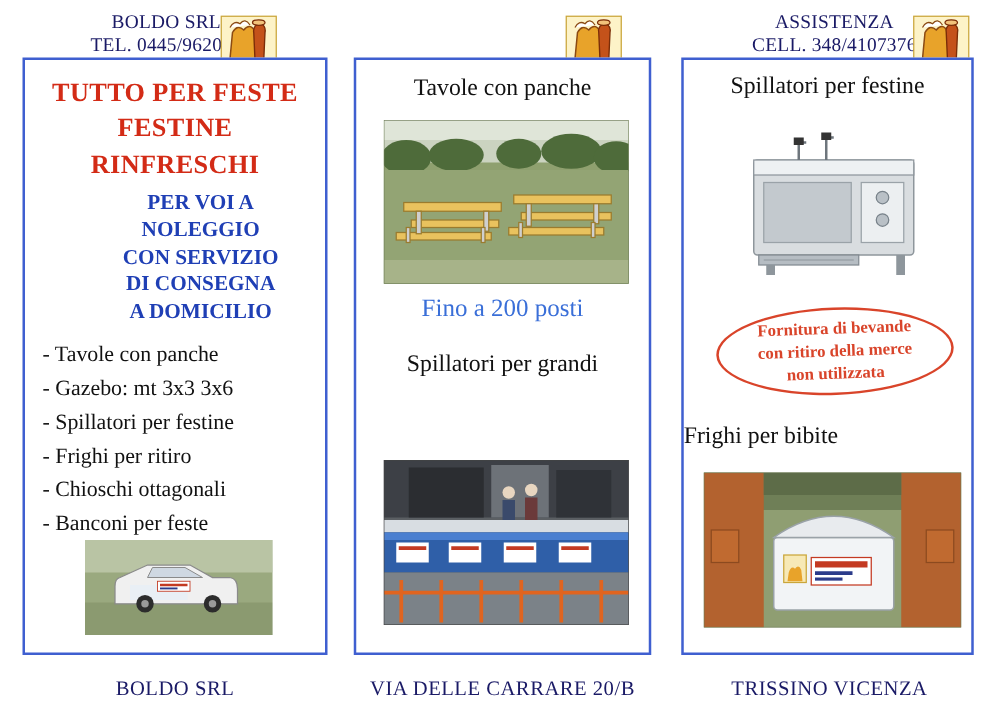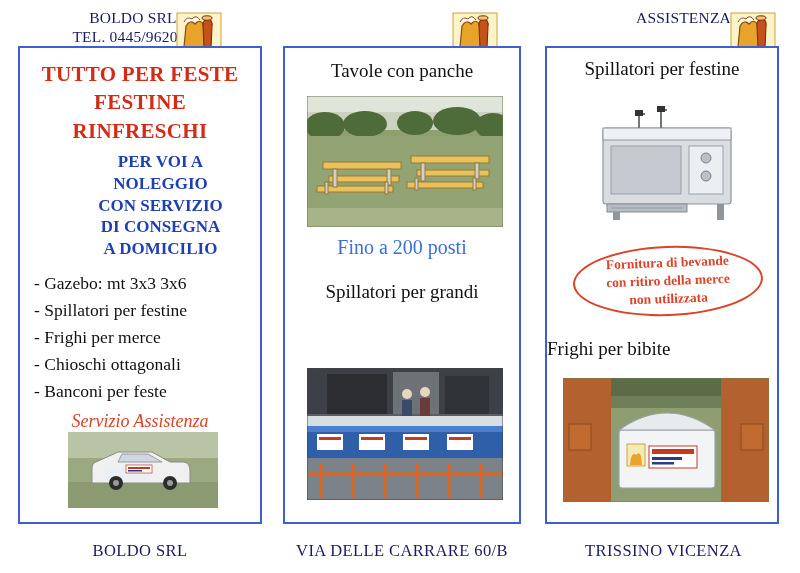--- a/index.html
+++ b/index.html
@@ -33,21 +33,21 @@
     position: absolute;
     text-align: center;
     font-family: "Liberation Serif", serif;
     font-size: 15.5px;
     color: #1a1a66;
     line-height: 1.25;
     font-weight: 400;
     letter-spacing: 0.2px;
   }
   .hdr-left  { left: 28px;  width: 210px; }
-  .hdr-right { left: 576px; width: 215px; }
+  .hdr-right { left: 560px; width: 215px; }
   .hdr .l1 { display:block; }
   .hdr .l2 { display:block; }
 
   
   .logo {
     position: absolute;
     width: 46px;
     height: 42px;
   }
   .logo svg { display:block; }
@@ -267,20 +267,21 @@
         <path d="M10 14 q4 -7 9 -2 q5 -6 9 1 l2 22 h-22 z" fill="#e8a32a" stroke="#8b4a12" stroke-width="1.2"></path>
         <path d="M8 10 q3 -6 8 -3 q4 -5 8 1" fill="#fff" stroke="#8b4a12" stroke-width="1"></path>
         <path d="M30 18 q7 2 4 9 q-2 4 -5 4" fill="none" stroke="#8b4a12" stroke-width="1.6"></path>
         <path d="M32 6 q5 3 4 8 l-1 22 h-7 l-1 -22 q-1 -5 5 -8z" fill="#c4521a" stroke="#7b2d08" stroke-width="1.1"></path>
         <ellipse cx="31" cy="6" rx="5" ry="2.2" fill="#f2c27a" stroke="#7b2d08" stroke-width="1"></ellipse>
       </svg>
     </div>
 
     <div class="hdr hdr-right">
       <span class="l1">ASSISTENZA</span>
+      <span class="l2">CELL. 348/4107376</span>
     </div>
 
     <div class="logo" style="left:730px; top:4px;">
       <svg viewBox="0 0 46 42" width="46" height="42">
         <rect x="1" y="1" width="44" height="40" fill="#fdf3c8" stroke="#caa63a" stroke-width="1"></rect>
         <path d="M10 14 q4 -7 9 -2 q5 -6 9 1 l2 22 h-22 z" fill="#e8a32a" stroke="#8b4a12" stroke-width="1.2"></path>
         <path d="M8 10 q3 -6 8 -3 q4 -5 8 1" fill="#fff" stroke="#8b4a12" stroke-width="1"></path>
         <path d="M30 18 q7 2 4 9 q-2 4 -5 4" fill="none" stroke="#8b4a12" stroke-width="1.6"></path>
         <path d="M32 6 q5 3 4 8 l-1 22 h-7 l-1 -22 q-1 -5 5 -8z" fill="#c4521a" stroke="#7b2d08" stroke-width="1.1"></path>
         <ellipse cx="31" cy="6" rx="5" ry="2.2" fill="#f2c27a" stroke="#7b2d08" stroke-width="1"></ellipse>
@@ -295,23 +296,24 @@
       <div>RINFRESCHI</div>
     </div>
     <div class="p1-sub">
       <div>PER VOI A</div>
       <div>NOLEGGIO</div>
       <div>CON SERVIZIO</div>
       <div>DI CONSEGNA</div>
       <div>A DOMICILIO</div>
     </div>
     <ul class="p1-list">
+      <li>- Tavole con panche</li>
       <li>- Gazebo: mt 3x3 3x6</li>
       <li>- Spillatori per festine</li>
-      <li>- Frighi per merce</li>
+      <li>- Frighi per ritiro</li>
       <li>- Chioschi ottagonali</li>
       <li>- Banconi per feste</li>
     </ul>
     <div class="p1-assist">Servizio Assistenza</div>
 
     <div class="van-photo">
       <svg viewBox="0 0 150 76" width="150" height="76">
         <rect x="0" y="0" width="150" height="76" fill="#9aa97f"></rect>
         <rect x="0" y="0" width="150" height="26" fill="#b9c4a4"></rect>
         <rect x="0" y="50" width="150" height="26" fill="#8b9a70"></rect>
@@ -484,17 +486,17 @@
 
         <rect x="64" y="66" width="18" height="22" fill="#f7e9b6" stroke="#caa63a" stroke-width="1"></rect>
         <path d="M68 80 q2 -6 5 -3 q3 -4 5 1 l1 9 h-12 z" fill="#e8a32a"></path>
         <rect x="0" y="0" width="206" height="124" fill="none" stroke="#6d7a56" stroke-width="1"></rect>
       </svg>
     </div>
   </div>
 
   <div class="footer">
     <div class="foot foot-1">BOLDO SRL</div>
-    <div class="foot foot-2">VIA DELLE CARRARE 60/B</div>
+    <div class="foot foot-2">VIA DELLE CARRARE 20/B</div>
     <div class="foot foot-3">TRISSINO VICENZA</div>
   </div>
 
 </div>
 
 </body></html>

